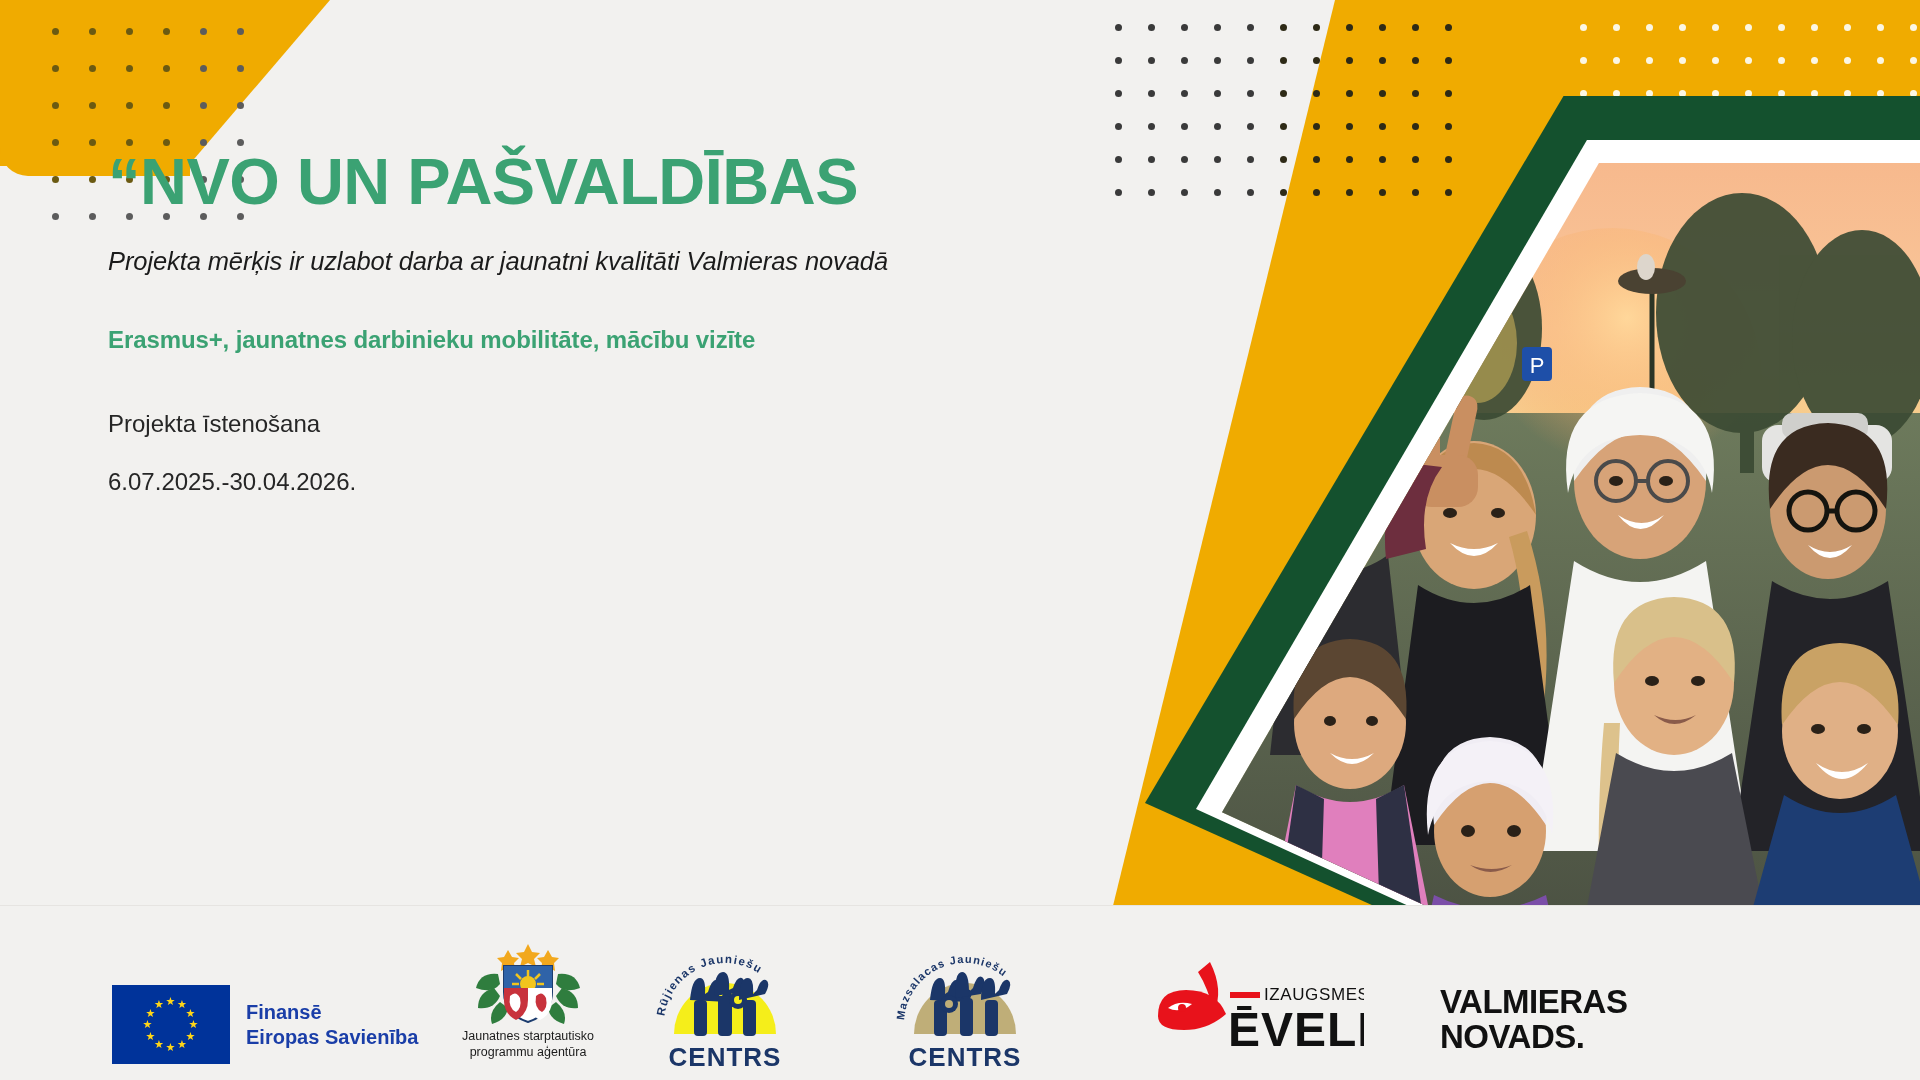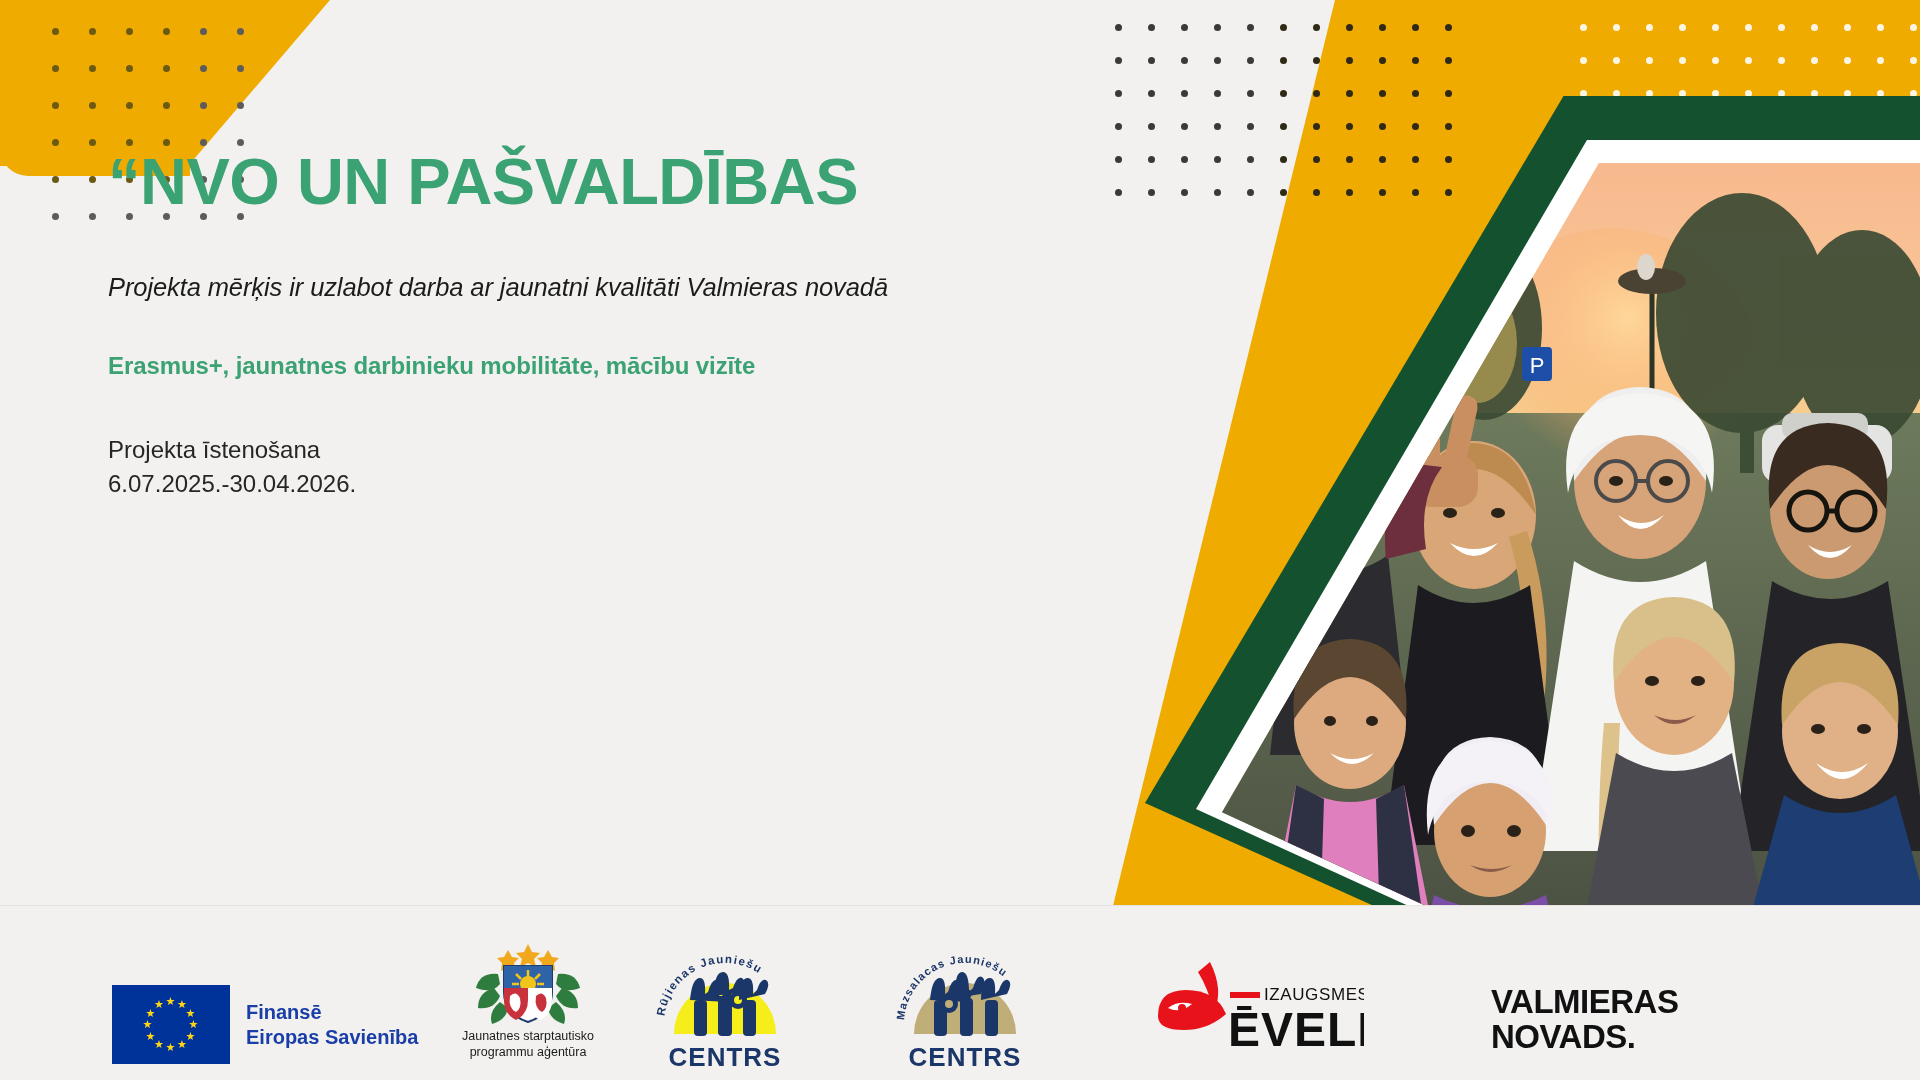--- a/index.html
+++ b/index.html
@@ -58,37 +58,37 @@
   .title {
     color:#3ba273;
     font-size:65px;
     font-weight:800;
     letter-spacing:-0.5px;
     line-height:0.97;
     text-transform:uppercase;
   }
   .title .ln { display:block; white-space:nowrap; }
   .subtitle {
-    margin-top:60px;
+    margin-top:34px;
     font-size:25.5px;
     font-style:italic;
     color:#1b1b1b;
     letter-spacing:-0.1px;
     white-space:nowrap;
   }
   .highlight {
     margin-top:50px;
     font-size:24px;
     font-weight:700;
     color:#3ba273;
     letter-spacing:-0.1px;
     white-space:nowrap;
   }
   .period { margin-top:53px; font-size:24px; color:#262626; line-height:1.42; }
-  .period span { display:block; }
+  .period span { display:block;margin-top:24px; }
 
   
   .footer {
     position:absolute; left:0; bottom:0; width:1920px; height:175px;
     background:#f2f1ef;
     border-top:1px solid #e6e4e1;
     display:flex; align-items:center;
   }
   .logo { position:absolute; display:flex; align-items:center; }
 
@@ -104,21 +104,21 @@
 
   
   .circ-logo { flex-direction:column; align-items:center; }
 
   .ruj { left:650px; top:938px; }
   .maz { left:890px; top:938px; }
 
   
   .evele { left:1152px; top:960px; }
   
-  .valm { left:1491px; top:985px; }
+  .valm { left:1440px; top:985px; }
   .valm-text { font-weight:800; font-size:33px; color:#111; line-height:1.06; letter-spacing:-0.5px; }
 </style>
 </head>
 <body>
 
 <div class="stage">
 
   <div class="yellow-tl"></div>
   <div class="yellow-tl-inner"></div>
   <div class="yellow-wedge2"></div>

